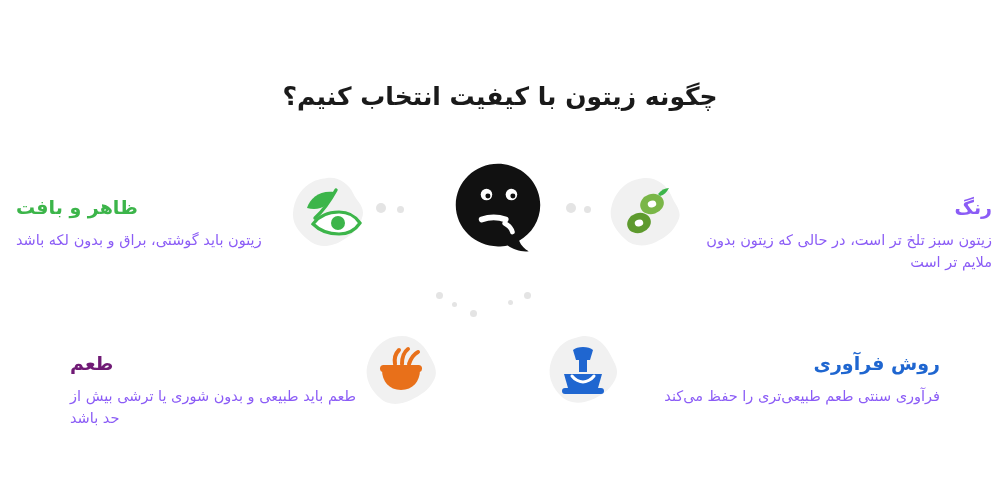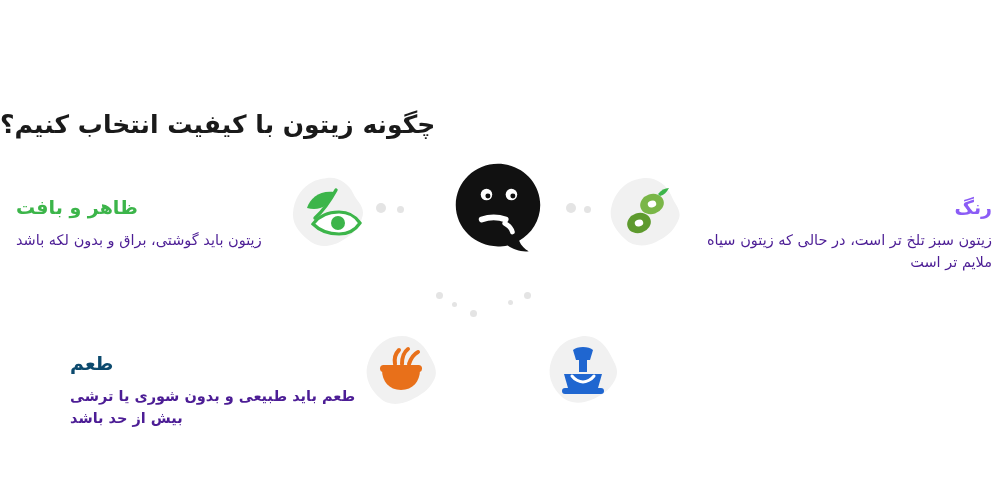--- a/index.html
+++ b/index.html
@@ -20,27 +20,26 @@
     width: 1000px;
     height: 500px;
   }
 
   
   .title {
     position: absolute;
     top: 82px;
     left: 0;
     width: 1000px;
-    text-align: left;
+    text-align: center;
     font-size: 25px;
     font-weight: bold;
     color: #1a1a1a;
     letter-spacing: 0;
     direction: rtl;
-    margin-top: 28px;
   }
 
   
   .center-icon {
     position: absolute;
     left: 450px;
     top: 160px;
     width: 96px;
     height: 96px;
   }
@@ -62,21 +61,21 @@
     position: absolute;
   }
   .node .label {
     font-size: 19px;
     font-weight: bold;
     line-height: 1.2;
     white-space: nowrap;
   }
   .node .desc {
     font-size: 14.5px;
-    color: #4c1d95;
+    color: #8b5cf6;
     line-height: 1.55;
     margin-top: 10px;
   }
 
   
   .align-right { text-align: right; direction: rtl; }
   .align-left  { text-align: left;  direction: rtl; }
 
   
   #node-appearance { left: 16px; top: 196px; width: 286px; }
@@ -173,22 +172,26 @@
     </svg>
   </div>
 
   <div class="node align-left" id="node-appearance">
     <div class="label" style="color:#3cb54a; text-align:left;">ظاهر و بافت</div>
     <div class="desc" style="text-align:left;">زیتون باید گوشتی، براق و بدون لکه باشد</div>
   </div>
 
   <div class="node align-right" id="node-color">
     <div class="label" style="color:#8b5cf6;">رنگ</div>
-    <div class="desc">زیتون سبز تلخ تر است، در حالی که زیتون سیاه ملایم تر است</div>
+    <div class="desc">زیتون سبز تلخ تر است، در حالی که زیتون بدون ملایم تر است</div>
   </div>
 
   <div class="node align-left" id="node-taste">
-    <div class="label" style="color:#0c4a6e; text-align:left;">طعم</div>
-    <div class="desc" style="text-align:left;font-weight:bold;">طعم باید طبیعی و بدون شوری یا ترشی بیش از حد باشد</div>
+    <div class="label" style="color:#701a75; text-align:left;">طعم</div>
+    <div class="desc" style="text-align:left;">طعم باید طبیعی و بدون شوری یا ترشی بیش از حد باشد</div>
   </div>
 
+  <div class="node align-right" id="node-process">
+    <div class="label" style="color:#1f66d0;">روش فرآوری</div>
+    <div class="desc">فرآوری سنتی طعم طبیعی‌تری را حفظ می‌کند</div>
+  </div>
 
 </div>
 
 </body></html>

